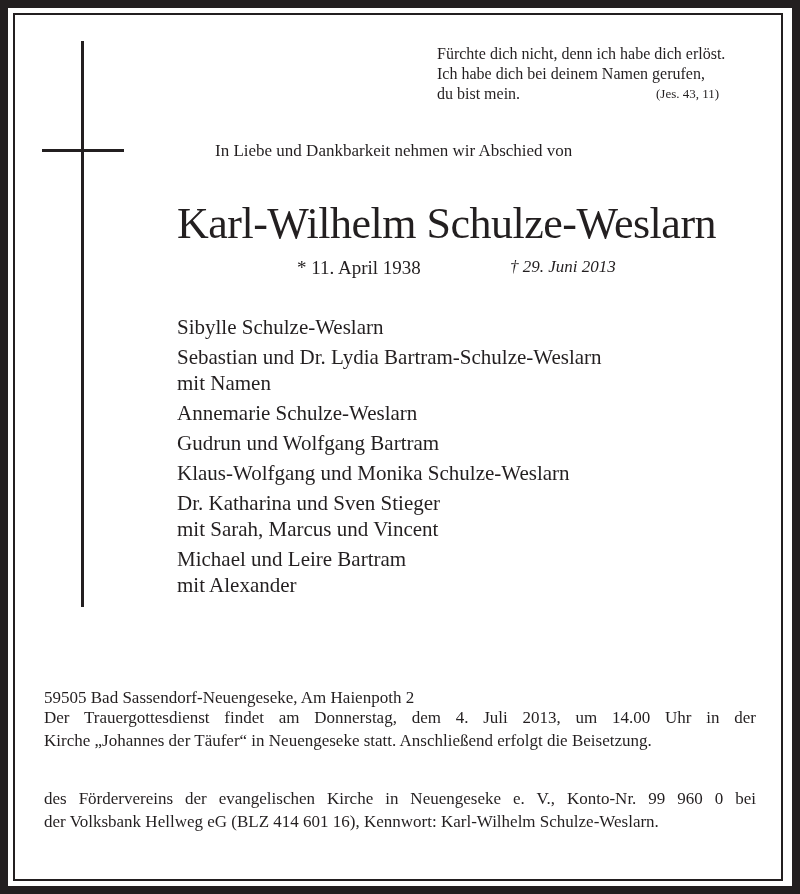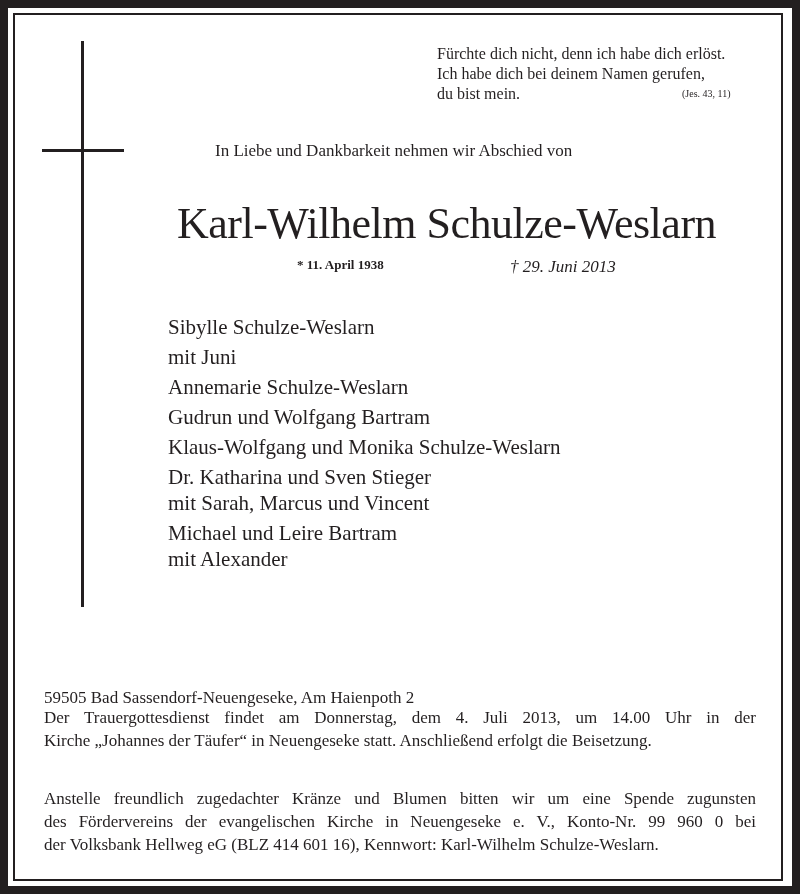--- a/index.html
+++ b/index.html
@@ -43,48 +43,47 @@
     }
     .abs { position: absolute; white-space: nowrap; }
     .verse {
       left: 437px; top: 44px;
       font-size: 16px;
       line-height: 20px;
     }
     .verse-line { display: block; }
     .verse-ref {
       position: absolute;
-      left: 245px; top: 40px;
-      font-size: 10px;
+      left: 219px; top: 40px;
+      font-size: 13px;
       text-align: center;
     }
     .intro {
       left: 177px; top: 141px;
       font-size: 17px;
       margin-left: 38px;
     }
     .deceased-name {
       left: 177px; top: 196px;
       font-size: 44px;
       letter-spacing: -0.5px;
       line-height: 56px;
       font-family: Liberation Serif, serif;
     }
     .birth {
       left: 297px; top: 257px;
-      font-size: 13px;
-      font-weight: bold;
+      font-size: 19px;
     }
     .death {
       left: 510px; top: 257px;
       font-size: 17px;
       font-style: italic;
     }
     .mourners {
-      left: 168px; top: 314px;
+      left: 177px; top: 314px;
       font-size: 21px;
       line-height: 26px;
     }
     .mourner { display: block; margin-bottom: 4px; }
     .mourner .sub { display: block; }
     .address {
       left: 44px; top: 644px;
       font-size: 17px;
       margin-top: 44px;
     }
@@ -126,21 +125,22 @@
 
 <div class="abs deceased-name">Karl-Wilhelm Schulze-Weslarn</div>
 <div class="abs birth">* 11. April 1938</div>
 <div class="abs death">† 29. Juni 2013</div>
 
 <div class="abs mourners">
   <div class="mourner">
     <span>Sibylle Schulze-Weslarn</span>
   </div>
   <div class="mourner">
-    <span class="sub">mit Juni</span>
+    <span>Sebastian und Dr. Lydia Bartram-Schulze-Weslarn</span>
+    <span class="sub">mit Namen</span>
   </div>
   <div class="mourner">
     <span>Annemarie Schulze-Weslarn</span>
   </div>
   <div class="mourner">
     <span>Gudrun und Wolfgang Bartram</span>
   </div>
   <div class="mourner">
     <span>Klaus-Wolfgang und Monika Schulze-Weslarn</span>
   </div>
@@ -155,16 +155,15 @@
 </div>
 
 <div class="abs address">59505 Bad Sassendorf-Neuengeseke, Am Haienpoth 2</div>
 
 <div class="abs service">
   <span class="line" style="text-align-last: justify;">Der Trauergottesdienst findet am Donnerstag, dem 4. Juli 2013, um 14.00 Uhr in der</span>
   <span class="line">Kirche „Johannes der Täufer“ in Neuengeseke statt. Anschließend erfolgt die Beisetzung.</span>
 </div>
 
 <div class="abs donation">
-  <span class="line" style="text-align-last: justify;">Anstelle freundlich zugedachter Kränze und Blumen bitten wir um eine Spende zugunsten</span>
   <span class="line" style="text-align-last: justify;">des Fördervereins der evangelischen Kirche in Neuengeseke e. V., Konto-Nr. 99 960 0 bei</span>
   <span class="line">der Volksbank Hellweg eG (BLZ 414 601 16), Kennwort: Karl-Wilhelm Schulze-Weslarn.</span>
 </div>
 
 </body></html>

